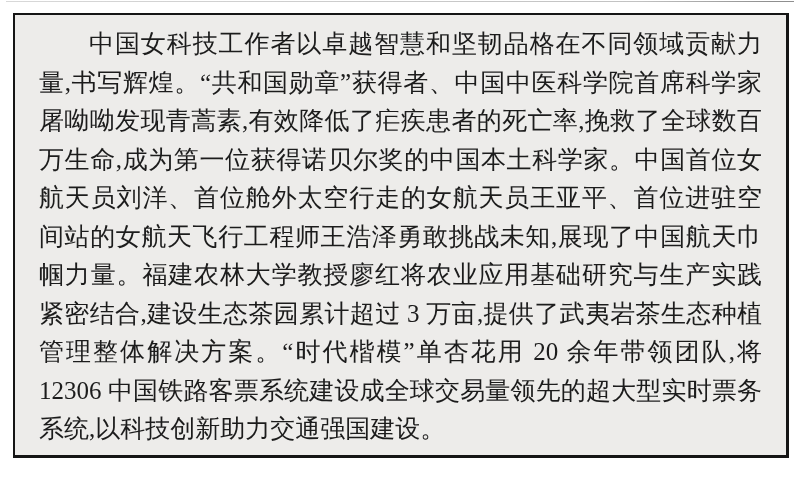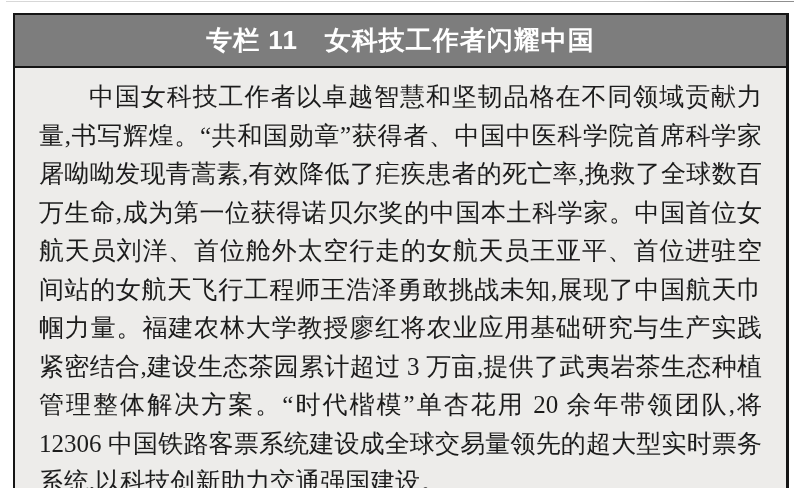--- a/index.html
+++ b/index.html
@@ -60,20 +60,17 @@
     text-align: justify;
     text-indent: 2em;
   }
 </style>
 </head>
 <body>
 
 <div class="page">
   <div class="top-hairline"></div>
   <div class="panel">
-    <div class="panel-header">
-      <span class="panel-title">专栏 11　女科技工作者闪耀中国</span>
-    </div>
     <div class="panel-body">
       <p class="panel-paragraph">中国女科技工作者以卓越智慧和坚韧品格在不同领域贡献力量,书写辉煌。“共和国勋章”获得者、中国中医科学院首席科学家屠呦呦发现青蒿素,有效降低了疟疾患者的死亡率,挽救了全球数百万生命,成为第一位获得诺贝尔奖的中国本土科学家。中国首位女航天员刘洋、首位舱外太空行走的女航天员王亚平、首位进驻空间站的女航天飞行工程师王浩泽勇敢挑战未知,展现了中国航天巾帼力量。福建农林大学教授廖红将农业应用基础研究与生产实践紧密结合,建设生态茶园累计超过 3 万亩,提供了武夷岩茶生态种植管理整体解决方案。“时代楷模”单杏花用 20 余年带领团队,将 12306 中国铁路客票系统建设成全球交易量领先的超大型实时票务系统,以科技创新助力交通强国建设。</p>
     </div>
   </div>
 </div>
 
 </body></html>

